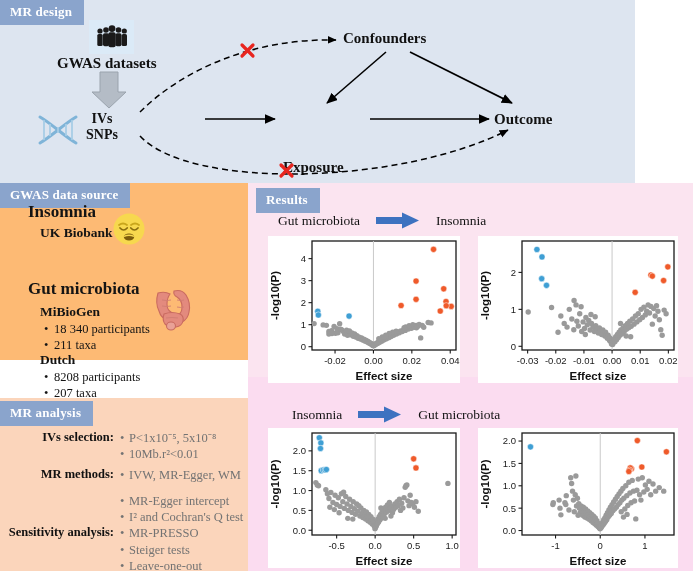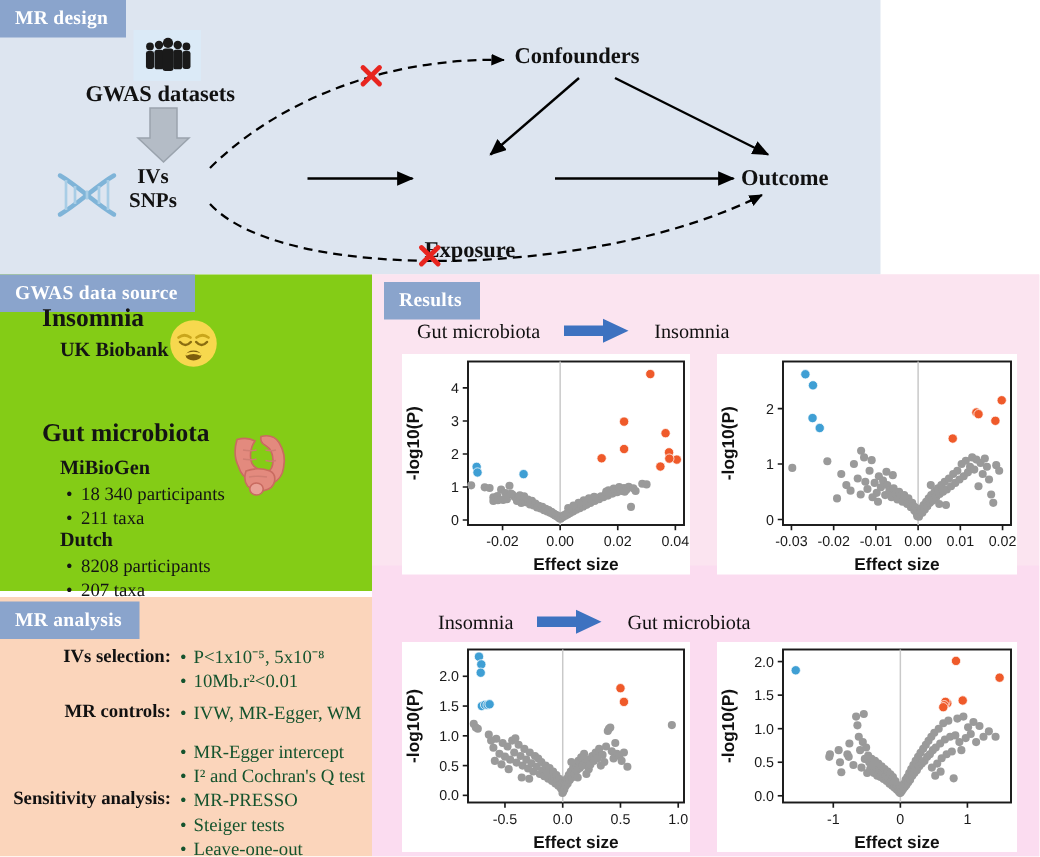--- a/index.html
+++ b/index.html
@@ -3,23 +3,23 @@
 <meta charset="utf-8">
 <style>
   html,body{margin:0;padding:0;}
   body{
     width:693px;height:571px;position:relative;overflow:hidden;
     font-family:"Liberation Serif", serif;
     background:#ffffff;
   }
   .panel{position:absolute;}
   
-  #mr-design{left:0;top:0;width:587px;height:183px;background:#dde5f0;}
+  #mr-design{left:0;top:0;width:635px;height:183px;background:#dde5f0;}
   
-  #gwas-source{left:0;top:183px;width:248px;height:211px;background:#84cc16;}
+  #gwas-source{left:0;top:183px;width:248px;height:177px;background:#fdba74;}
   #mr-analysis{left:0;top:398px;width:248px;height:173px;background:#fbd5bb;}
   
   #results{left:248px;top:183px;width:445px;height:388px;background:#fbe4f0;}
   #results .half{position:absolute;left:0;width:445px;height:194px;}
   #res-top{top:0;background:#fbe4f0;}
   #res-bot{top:194px;background:#fbdcf0;}
 
   .banner{
     position:absolute;
     background:#8aa4cc;
@@ -68,21 +68,21 @@
   #src-gut{left:28px;top:279px;}
   #src-mib{left:40px;top:304px;}
   #src-dut{left:40px;top:352px;}
 
   
   #ana{position:absolute;left:0;top:430px;width:248px;}
   .ana-row{display:flex;align-items:flex-start;margin-bottom:2px;}
   .ana-label{width:120px;text-align:right;padding-right:6px;font-weight:bold;
      font-size:12.5px;color:#111;box-sizing:border-box;}
   .ana-items{flex:1;}
-  .ana-items div{font-size:12.5px;line-height:1.3;position:relative;padding-left:9px;color:#14532d;}
+  .ana-items div{font-size:12.5px;line-height:1.3;position:relative;padding-left:9px;color:#737373;}
   .ana-items div.b:before{content:"\2022";position:absolute;left:0;}
 
   
   .flowrow{position:absolute;display:flex;align-items:center;}
   .flowrow .lbl{font-size:13.5px;color:#111;white-space:nowrap;}
   .arrow-blue{width:44px;height:17px;margin:0 16px;position:relative;}
 
   .plotwrap{position:absolute;background:#ffffff;}
   .plot-svg{display:block;}
 </style>
@@ -238,21 +238,21 @@
 
 <div id="ana">
   <div class="ana-row">
     <div class="ana-label">IVs selection:</div>
     <div class="ana-items">
       <div class="b">P&lt;1x10⁻⁵, 5x10⁻⁸</div>
       <div class="b">10Mb.r²&lt;0.01</div>
     </div>
   </div>
   <div class="ana-row" style="margin-top:4px;">
-    <div class="ana-label">MR controls:</div>
+    <div class="ana-label">MR methods:</div>
     <div class="ana-items">
       <div class="b">IVW, MR-Egger, WM</div>
     </div>
   </div>
   <div class="ana-row" style="margin-top:10px;">
     <div class="ana-label" style="padding-top:32px;">Sensitivity analysis:</div>
     <div class="ana-items">
       <div class="b">MR-Egger intercept</div>
       <div class="b">I² and Cochran's Q test</div>
       <div class="b">MR-PRESSO</div>

